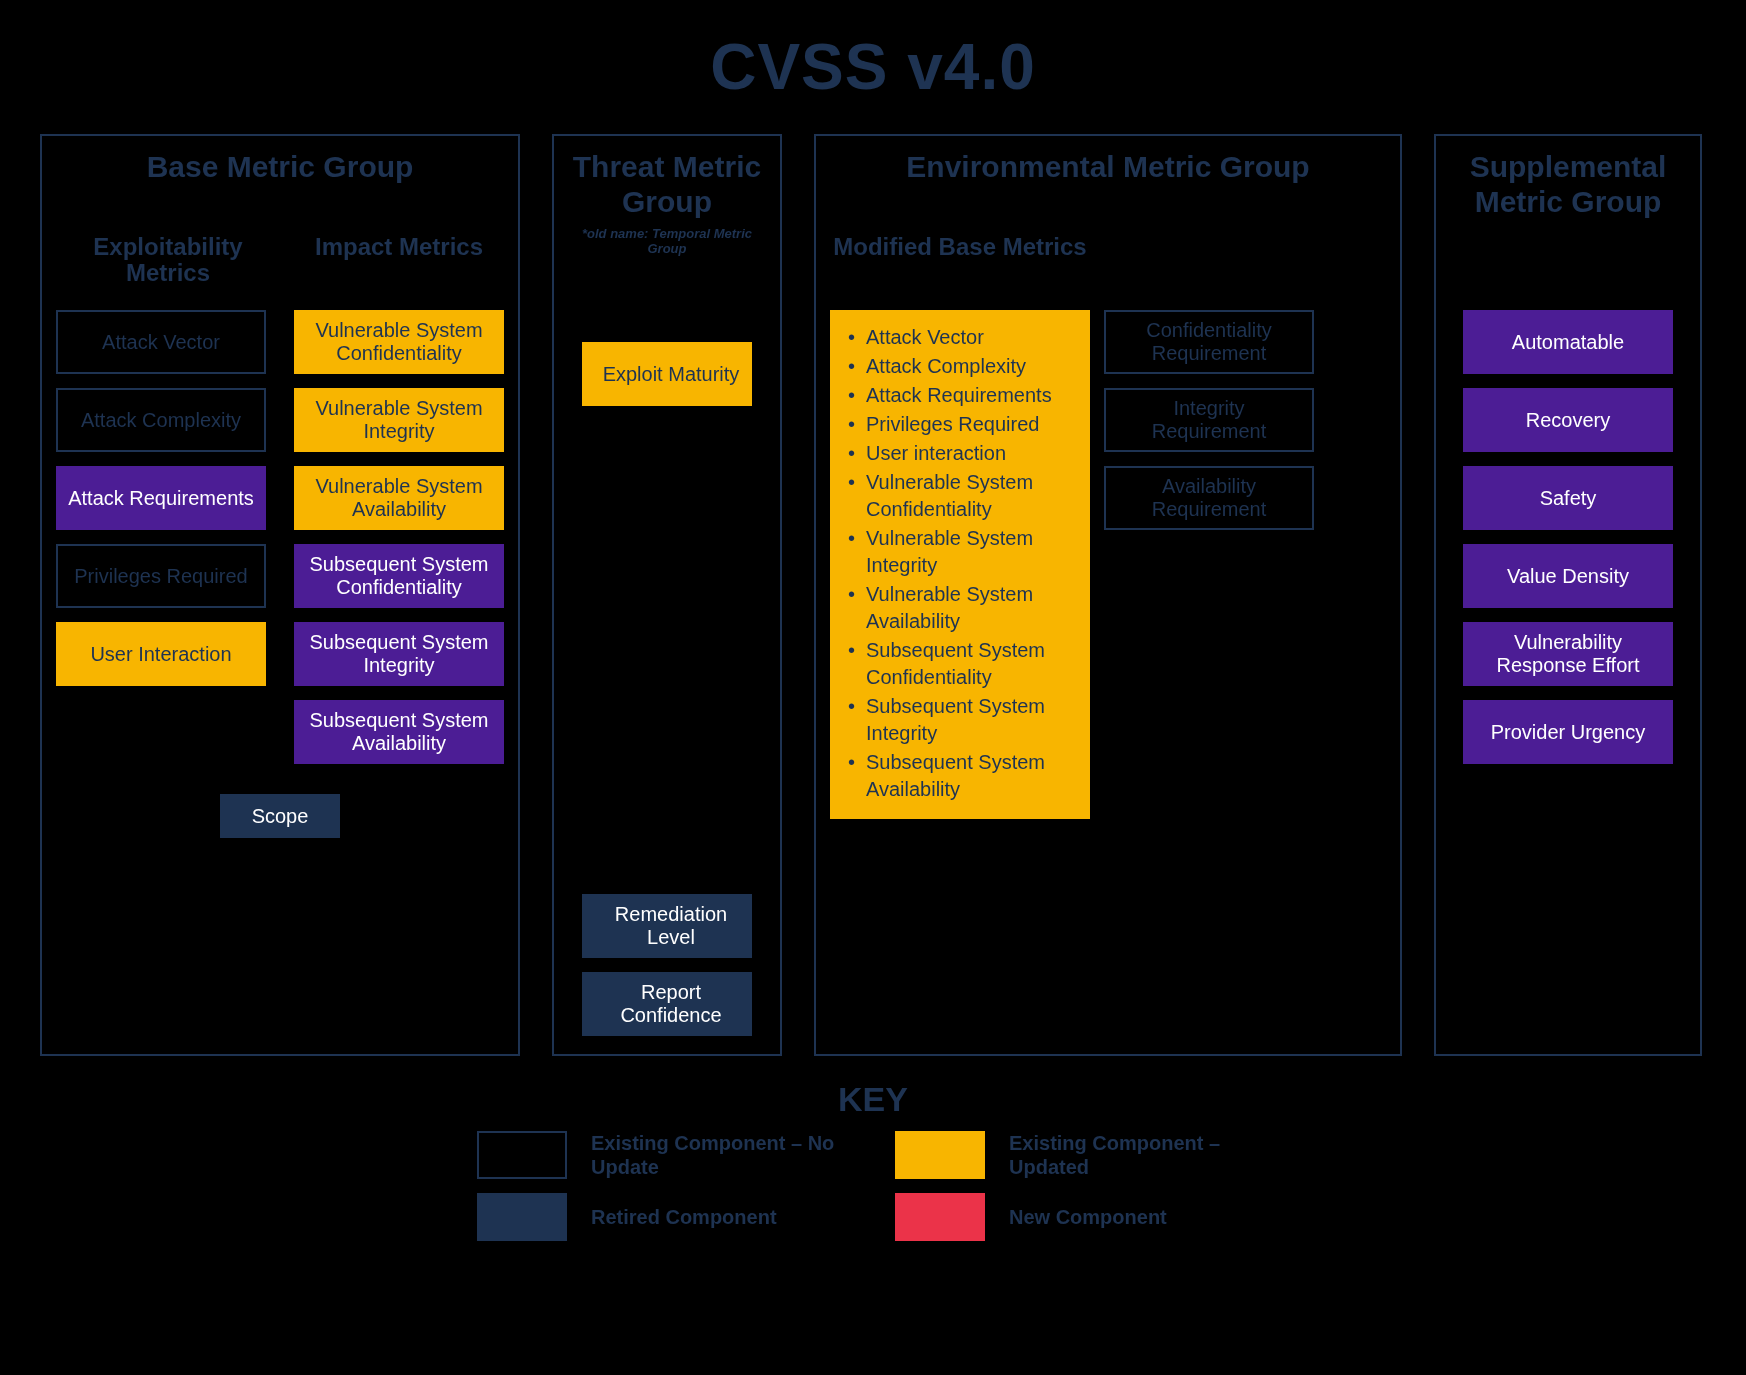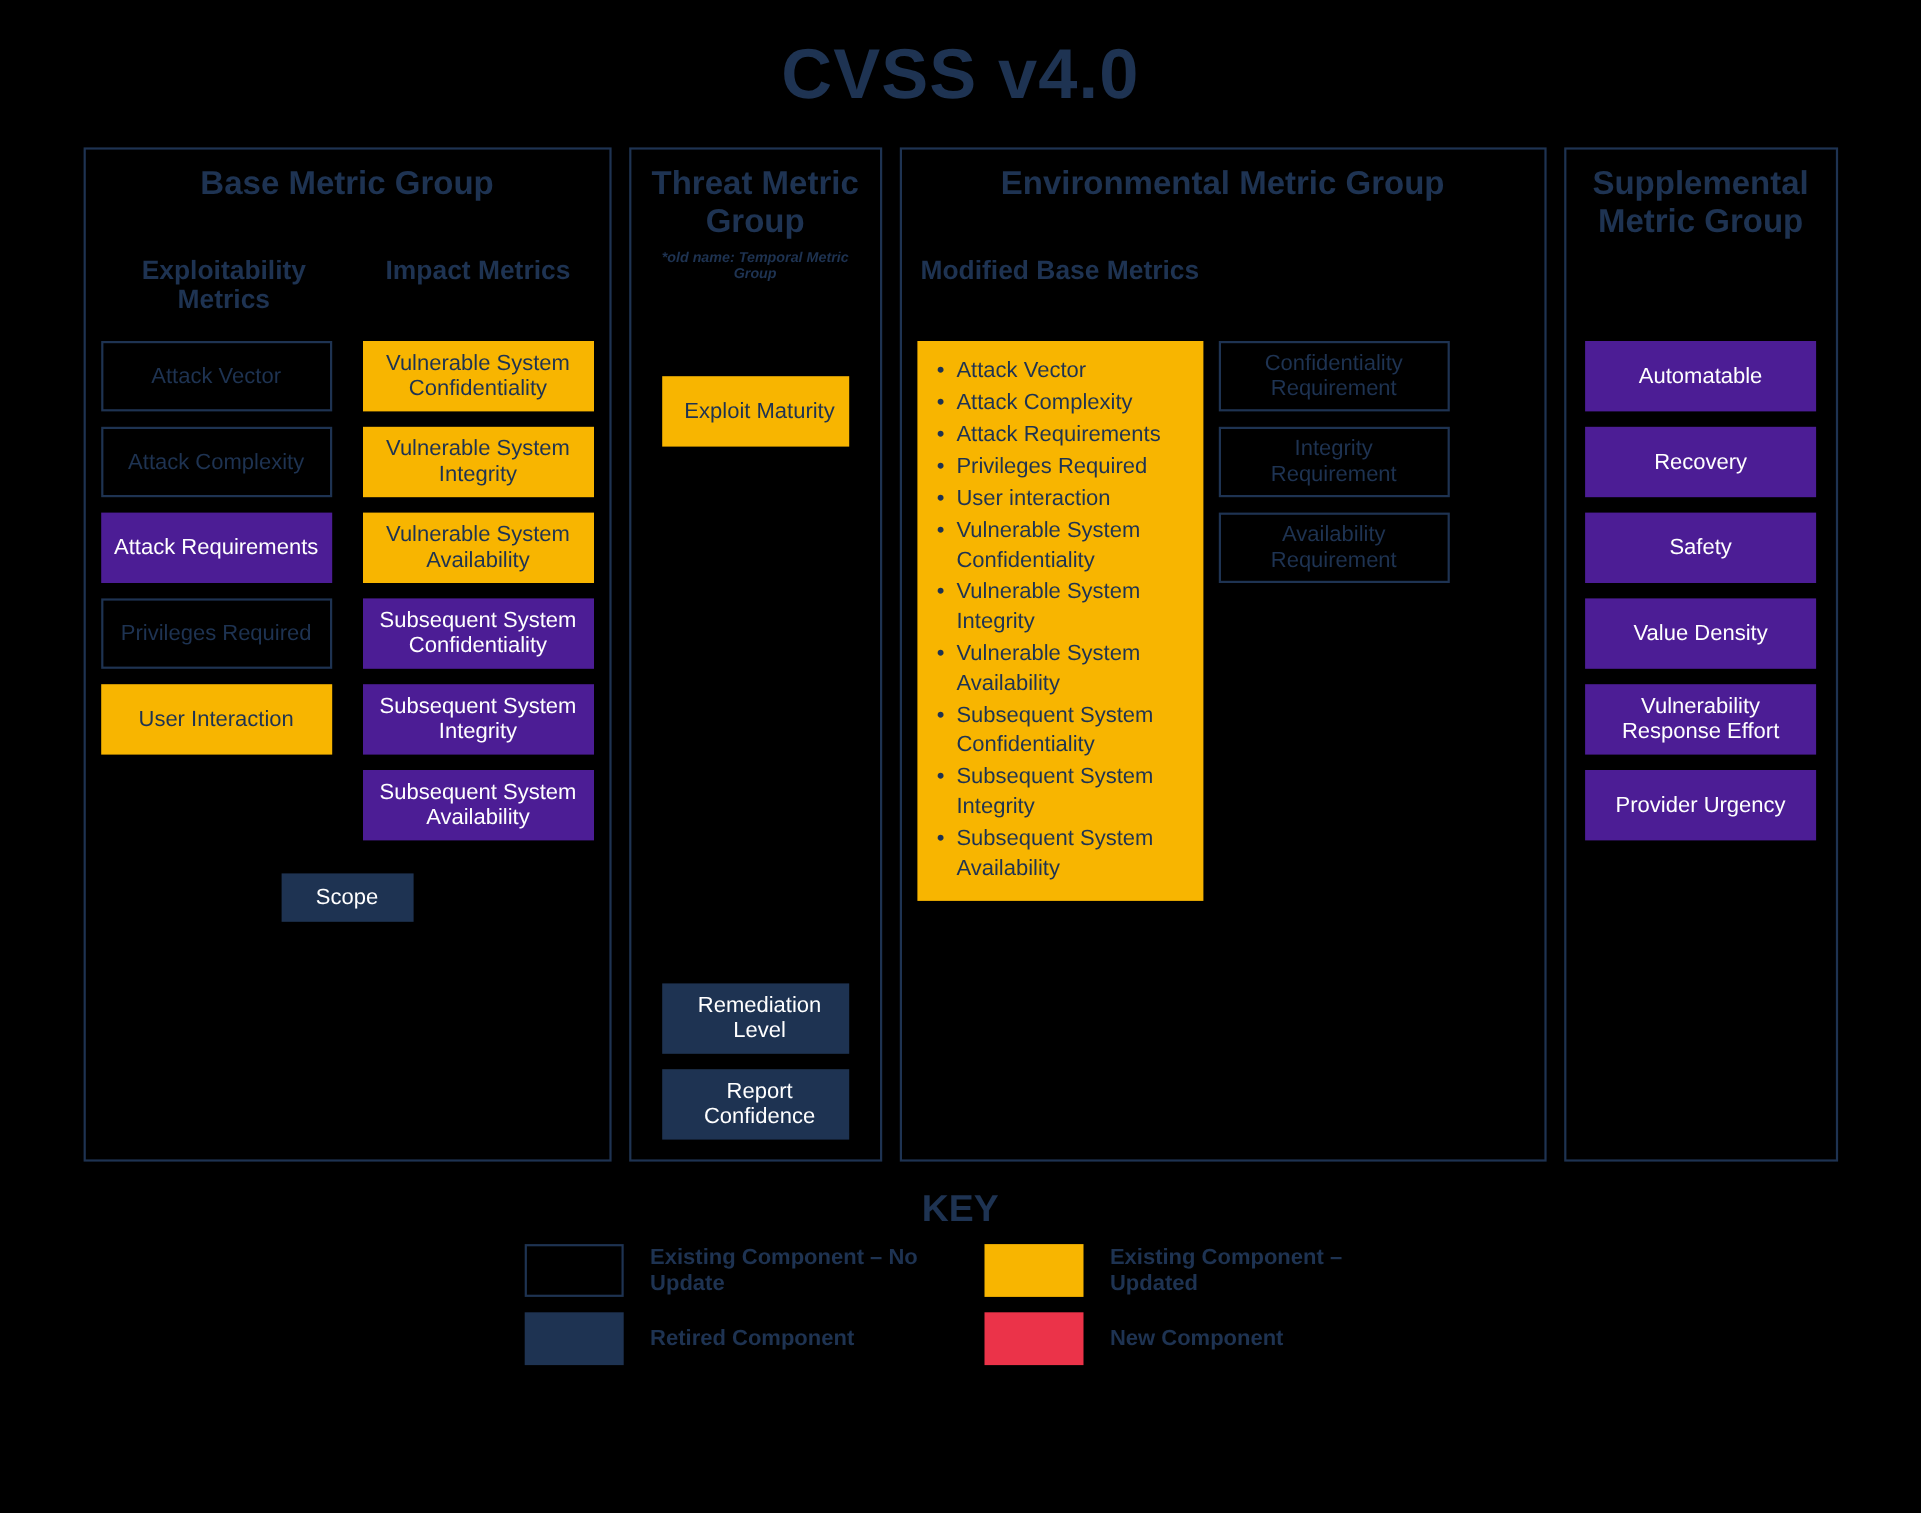--- a/index.html
+++ b/index.html
@@ -14,22 +14,21 @@
   .title {
     text-align: center;
     font-size: 64px;
     font-weight: 700;
     color: #1e3352;
     margin-bottom: 30px;
     letter-spacing: 1px;
   }
   .groups {
     display: flex;
-    gap: 16px;
-    justify-content: center;
+    gap: 32px;
   }
   .group {
     border: 2px solid #1e3352;
     padding: 14px 14px 18px 14px;
     display: flex;
     flex-direction: column;
   }
   .group-title {
     text-align: center;
     font-size: 30px;
@@ -98,21 +97,21 @@
     top: 0;
   }
 
   .scope-row { display:flex; justify-content:center; margin-top: 14px; }
   .scope-box { width: 120px; min-height: 44px; margin-top: 16px; }
 
   
   .g-base   { width: 480px; }
   .g-threat { width: 230px; }
   .g-env    { width: 588px; }
-  .g-supp   { width: 249px; }
+  .g-supp   { width: 268px; }
 
   .g-threat .box { width: 170px; padding-left: 16px; }
   .g-env   .box { width: 210px; }
   .g-supp  .box { width: 210px; }
 
   .threat-col { align-items:center; }
   .threat-gap { height: 460px; }
 
   .key-wrap { margin-top: 24px; }
   .key-title {

